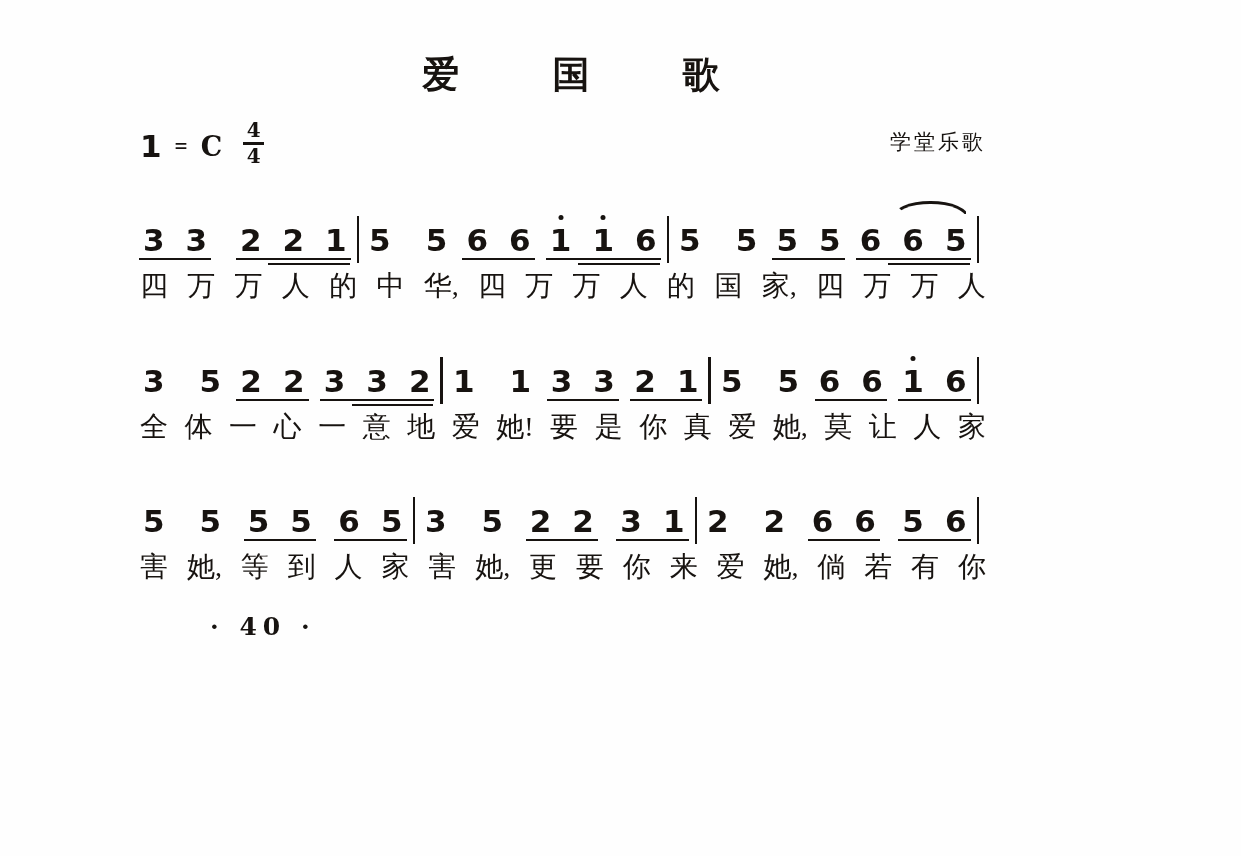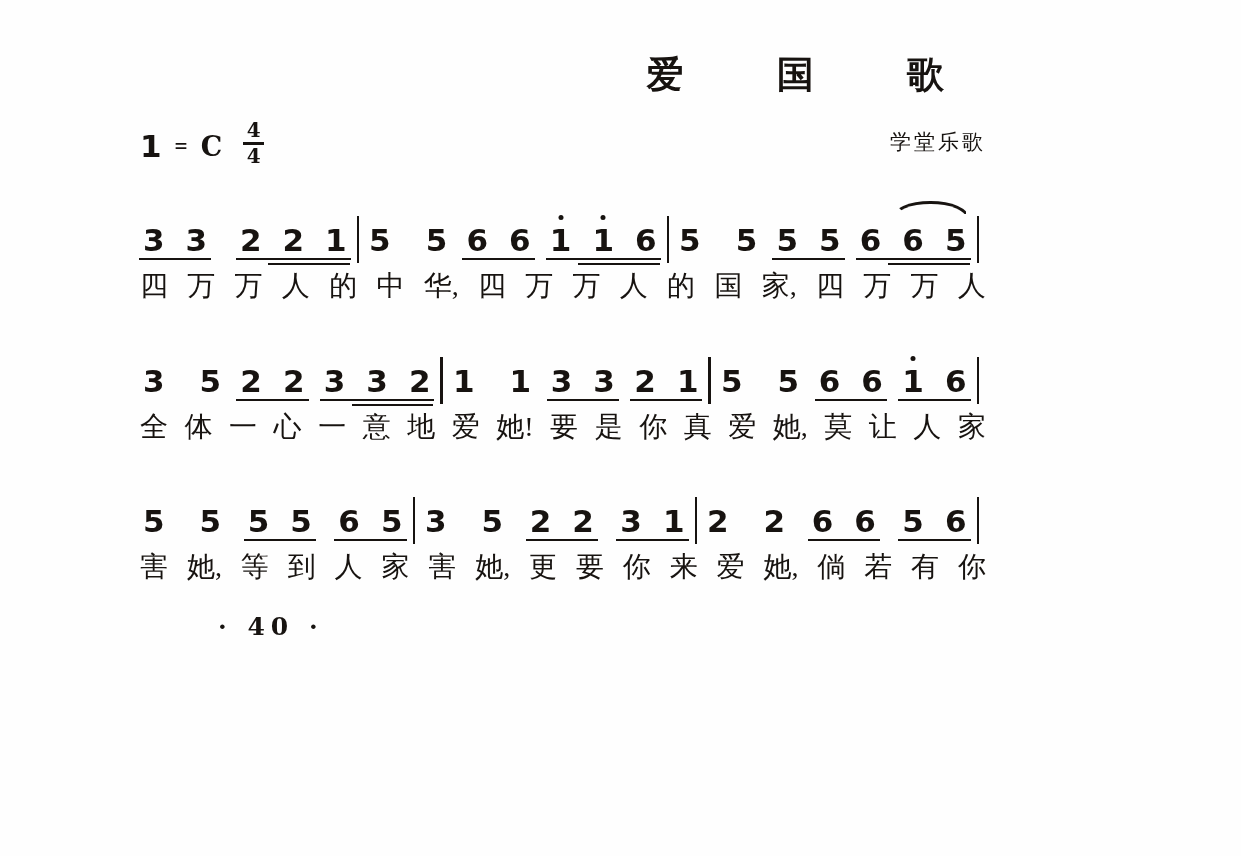--- a/index.html
+++ b/index.html
@@ -7,22 +7,22 @@
   html,body { width:1241px; height:856px; }
   body { background:#ffffff; overflow:hidden; }
   .page {
     position:relative; width:1241px; height:856px;
     background:var(--paper); color:var(--ink);
     font-family:"Liberation Serif", serif;
   }
   .content { position:absolute; left:140px; top:0; width:846px; height:100%; }
 
   .title {
-    position:absolute; top:50px; left:0; width:100%;
-    text-align:right; font-size:37px; font-weight:700;
+    position:absolute; top:50px; left:8px; width:100%;
+    text-align:center; font-size:37px; font-weight:700;
     letter-spacing:42px; padding-left:42px;
     font-family:"Liberation Serif", serif;
   }
 
   .meta-row {
     position:absolute; top:126px; left:0; width:100%;
     display:flex; justify-content:space-between; align-items:flex-start;
   }
   .key-sig { display:flex; align-items:center; gap:13px; font-weight:700; }
   .key-tonic { font-size:31px; font-family:"DejaVu Sans", sans-serif; line-height:1; }
@@ -73,21 +73,20 @@
     display:flex; justify-content:space-between; margin-top:5px;
     font-size:28px; font-weight:500; line-height:1.1;
     font-family:"Liberation Serif", serif;
   }
   .syllable { white-space:nowrap; }
 
   .page-number {
     position:absolute; left:70px; top:612px;
     font-size:25px; font-weight:700; letter-spacing:6px;
     font-family:"DejaVu Serif", serif;
-    margin-left:8px;
   }
 </style>
 </head>
 <body>
 
 <div class="page">
   <div class="content">
 
     <h1 class="title">爱 国 歌</h1>
 

